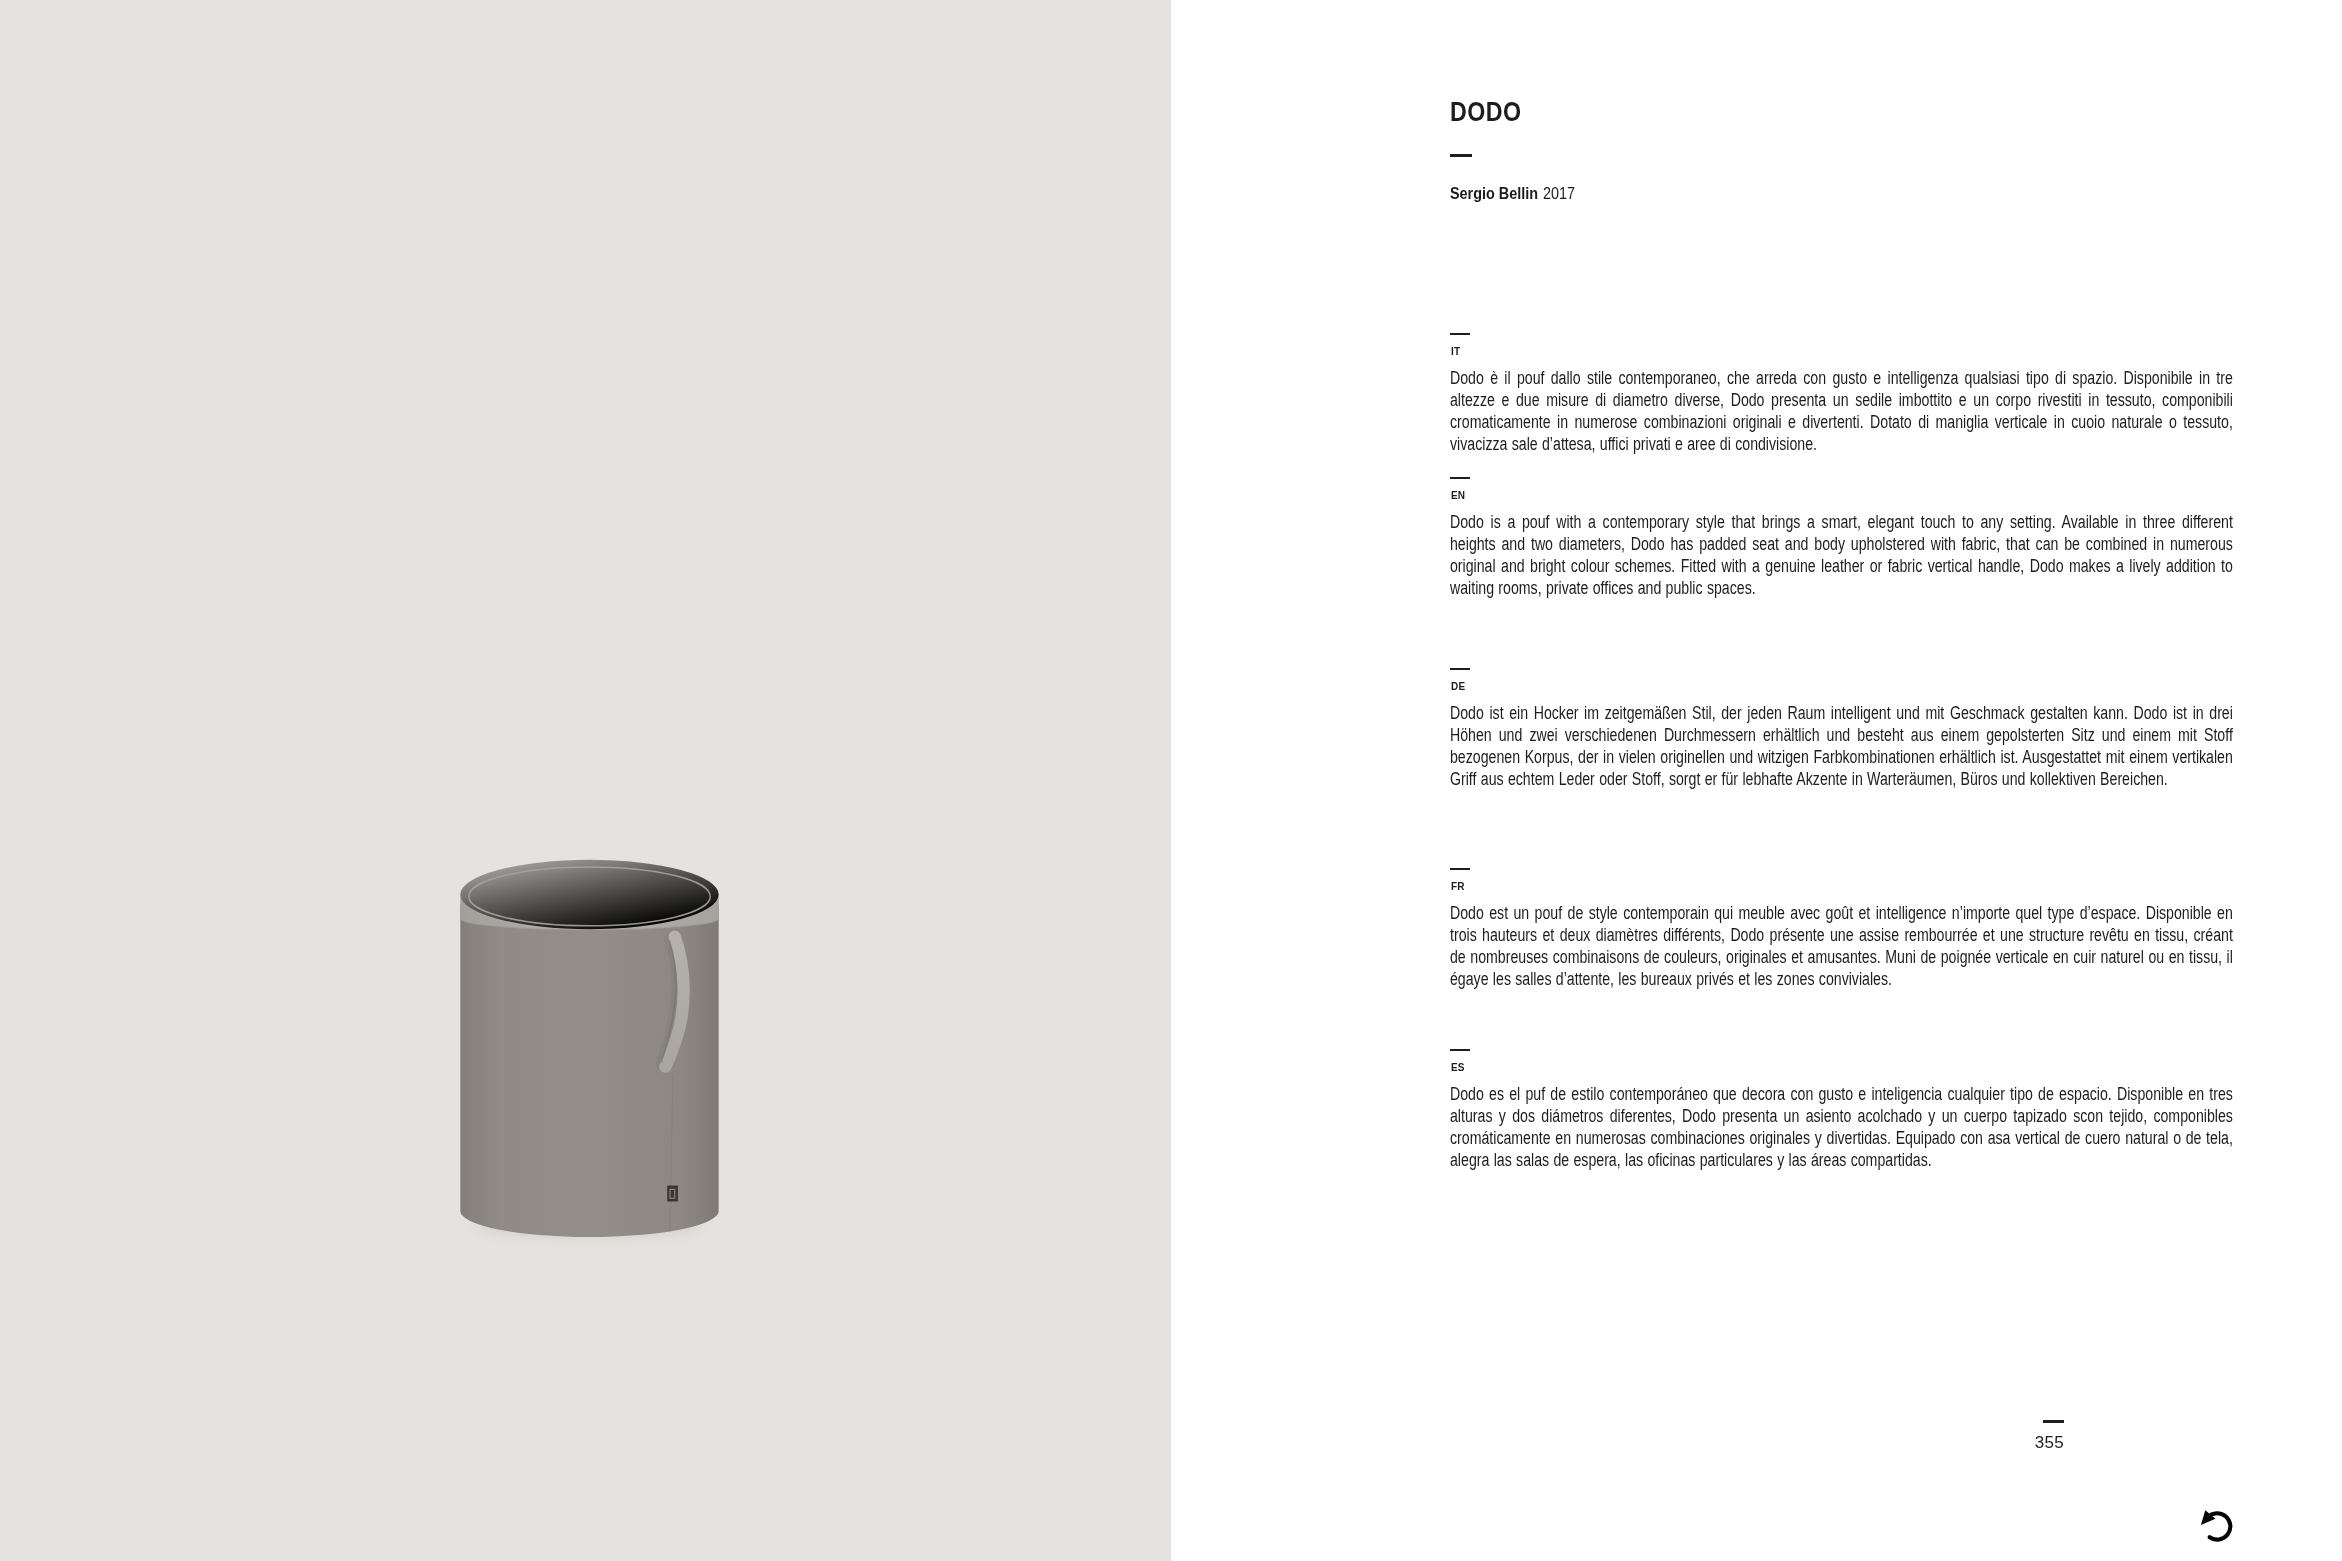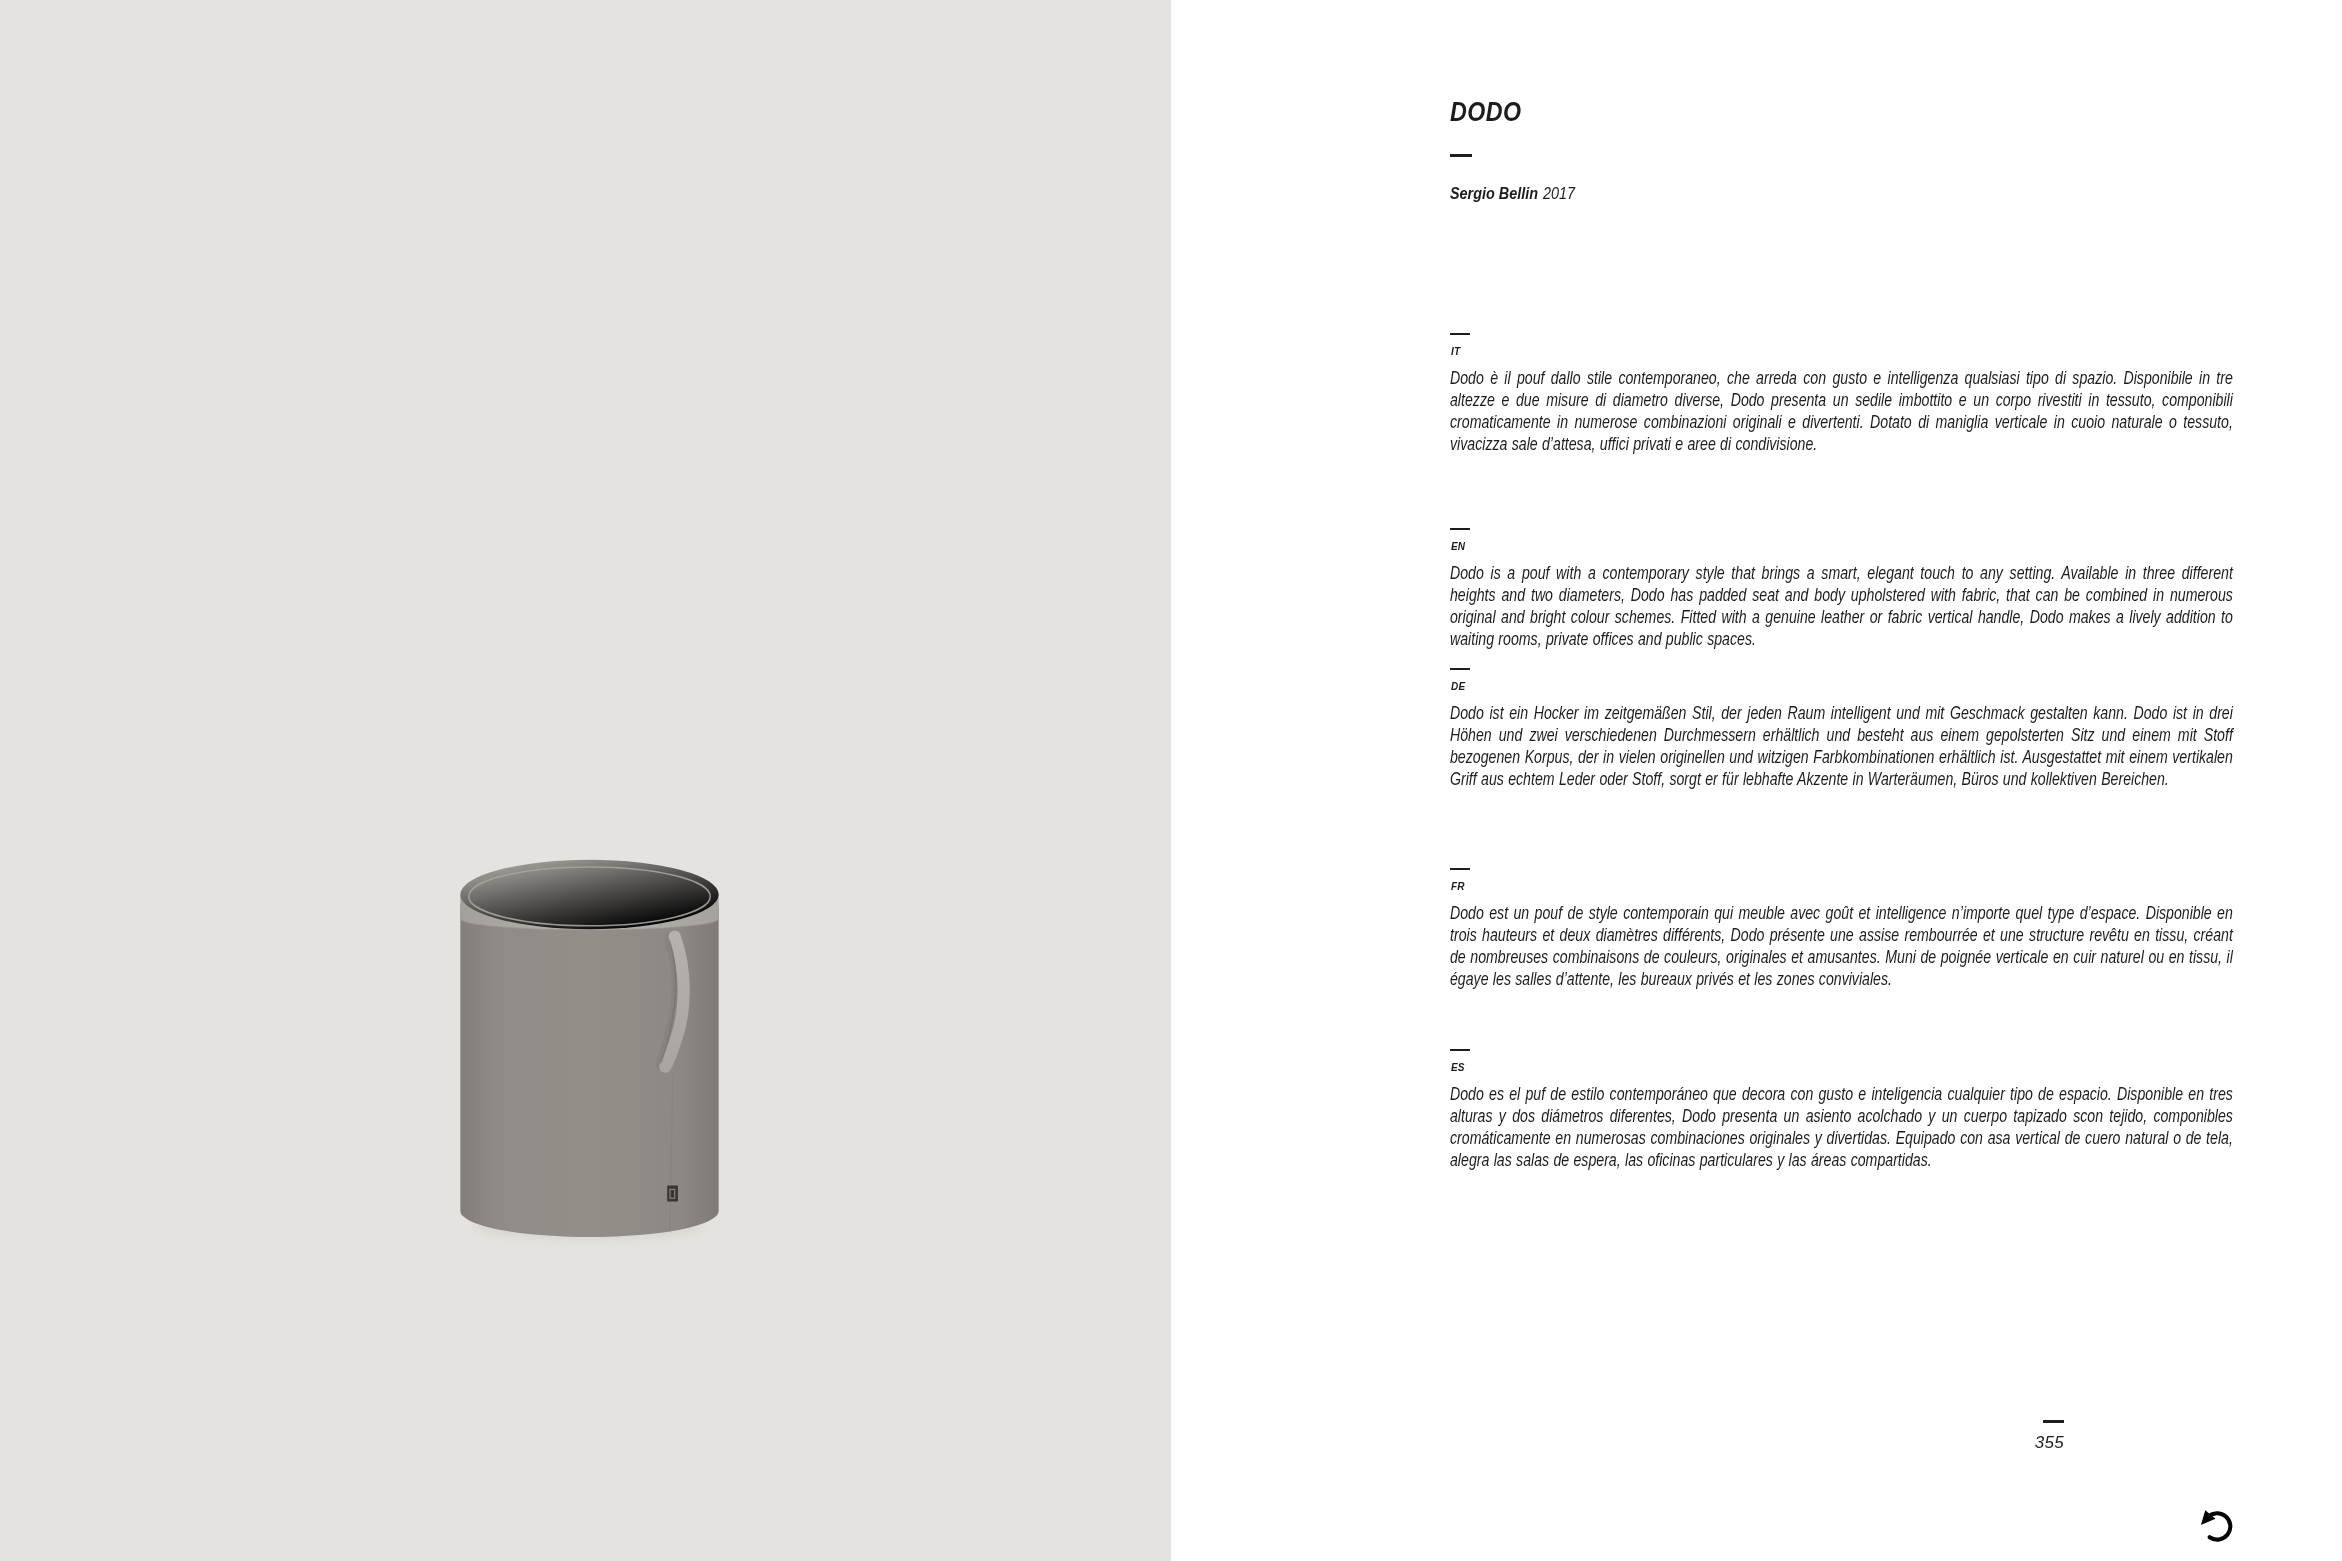--- a/index.html
+++ b/index.html
@@ -15,21 +15,20 @@
   
   .left-panel{
     position:absolute;left:0;top:0;width:1171px;height:1562px;
     background:#e4e3df;
   }
   .pouf{position:absolute;left:460px;top:858px;}
   
   .right-panel{
     position:absolute;left:1171px;top:0;width:1005px;height:1562px;
     background:#ffffff;
-    font-style:italic;
   }
   .page-title{
     position:absolute;left:279px;top:98px;margin:0;
     font-size:27px;font-weight:bold;letter-spacing:0.5px;line-height:1.1;
     transform:scaleX(.86);transform-origin:0 0;white-space:nowrap;
   }
   .title-dash{
     position:absolute;left:279px;top:154px;width:21.5px;height:3.3px;background:#1d1d1b;
   }
   .designer{
@@ -120,21 +119,21 @@
   <p class="designer">
     <span class="name">Sergio Bellin</span><span class="year">2017</span>
   </p>
 
   <section class="lang" style="top:333px">
     <div class="lang-dash"></div>
     <h2 class="lang-code">IT</h2>
     <p class="lang-text">Dodo è il pouf dallo stile contemporaneo, che arreda con gusto e intelligenza qualsiasi tipo di spazio. Disponibile in tre altezze e due misure di diametro diverse, Dodo presenta un sedile imbottito e un corpo rivestiti in tessuto, componibili cromaticamente in numerose combinazioni originali e divertenti. Dotato di maniglia verticale in cuoio naturale o tessuto, vivacizza sale d’attesa, uffici privati e aree di condivisione.</p>
   </section>
 
-  <section class="lang" style="top:528px">
+  <section class="lang" style="top:477px">
     <div class="lang-dash"></div>
     <h2 class="lang-code">EN</h2>
     <p class="lang-text">Dodo is a pouf with a contemporary style that brings a smart, elegant touch to any setting. Available in three different heights and two diameters, Dodo has padded seat and body upholstered with fabric, that can be combined in numerous original and bright colour schemes. Fitted with a genuine leather or fabric vertical handle, Dodo makes a lively addition to waiting rooms, private offices and public spaces.</p>
   </section>
 
   <section class="lang" style="top:668px">
     <div class="lang-dash"></div>
     <h2 class="lang-code">DE</h2>
     <p class="lang-text">Dodo ist ein Hocker im zeitgemäßen Stil, der jeden Raum intelligent und mit Geschmack gestalten kann. Dodo ist in drei Höhen und zwei verschiedenen Durchmessern erhältlich und besteht aus einem gepolsterten Sitz und einem mit Stoff bezogenen Korpus, der in vielen originellen und witzigen Farbkombinationen erhältlich ist. Ausgestattet mit einem vertikalen Griff aus echtem Leder oder Stoff, sorgt er für lebhafte Akzente in Warteräumen, Büros und kollektiven Bereichen.</p>
   </section>

